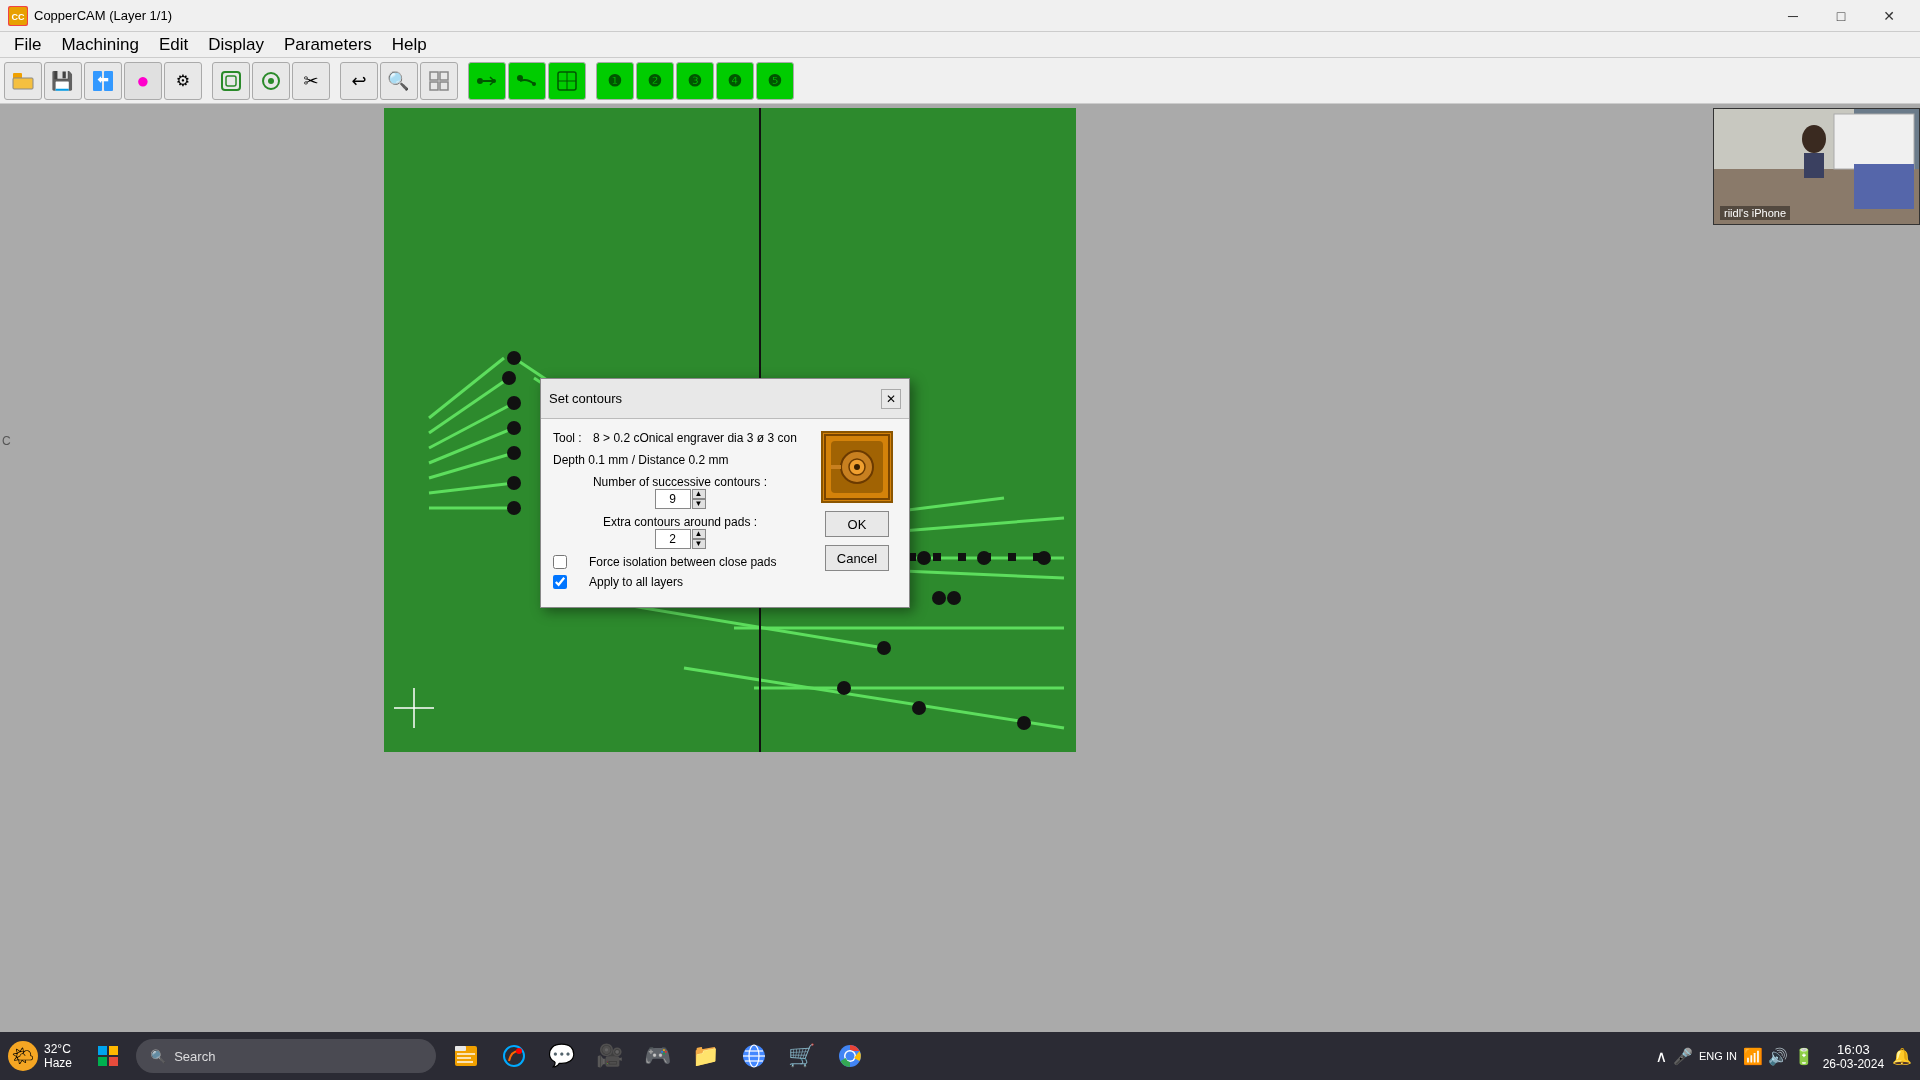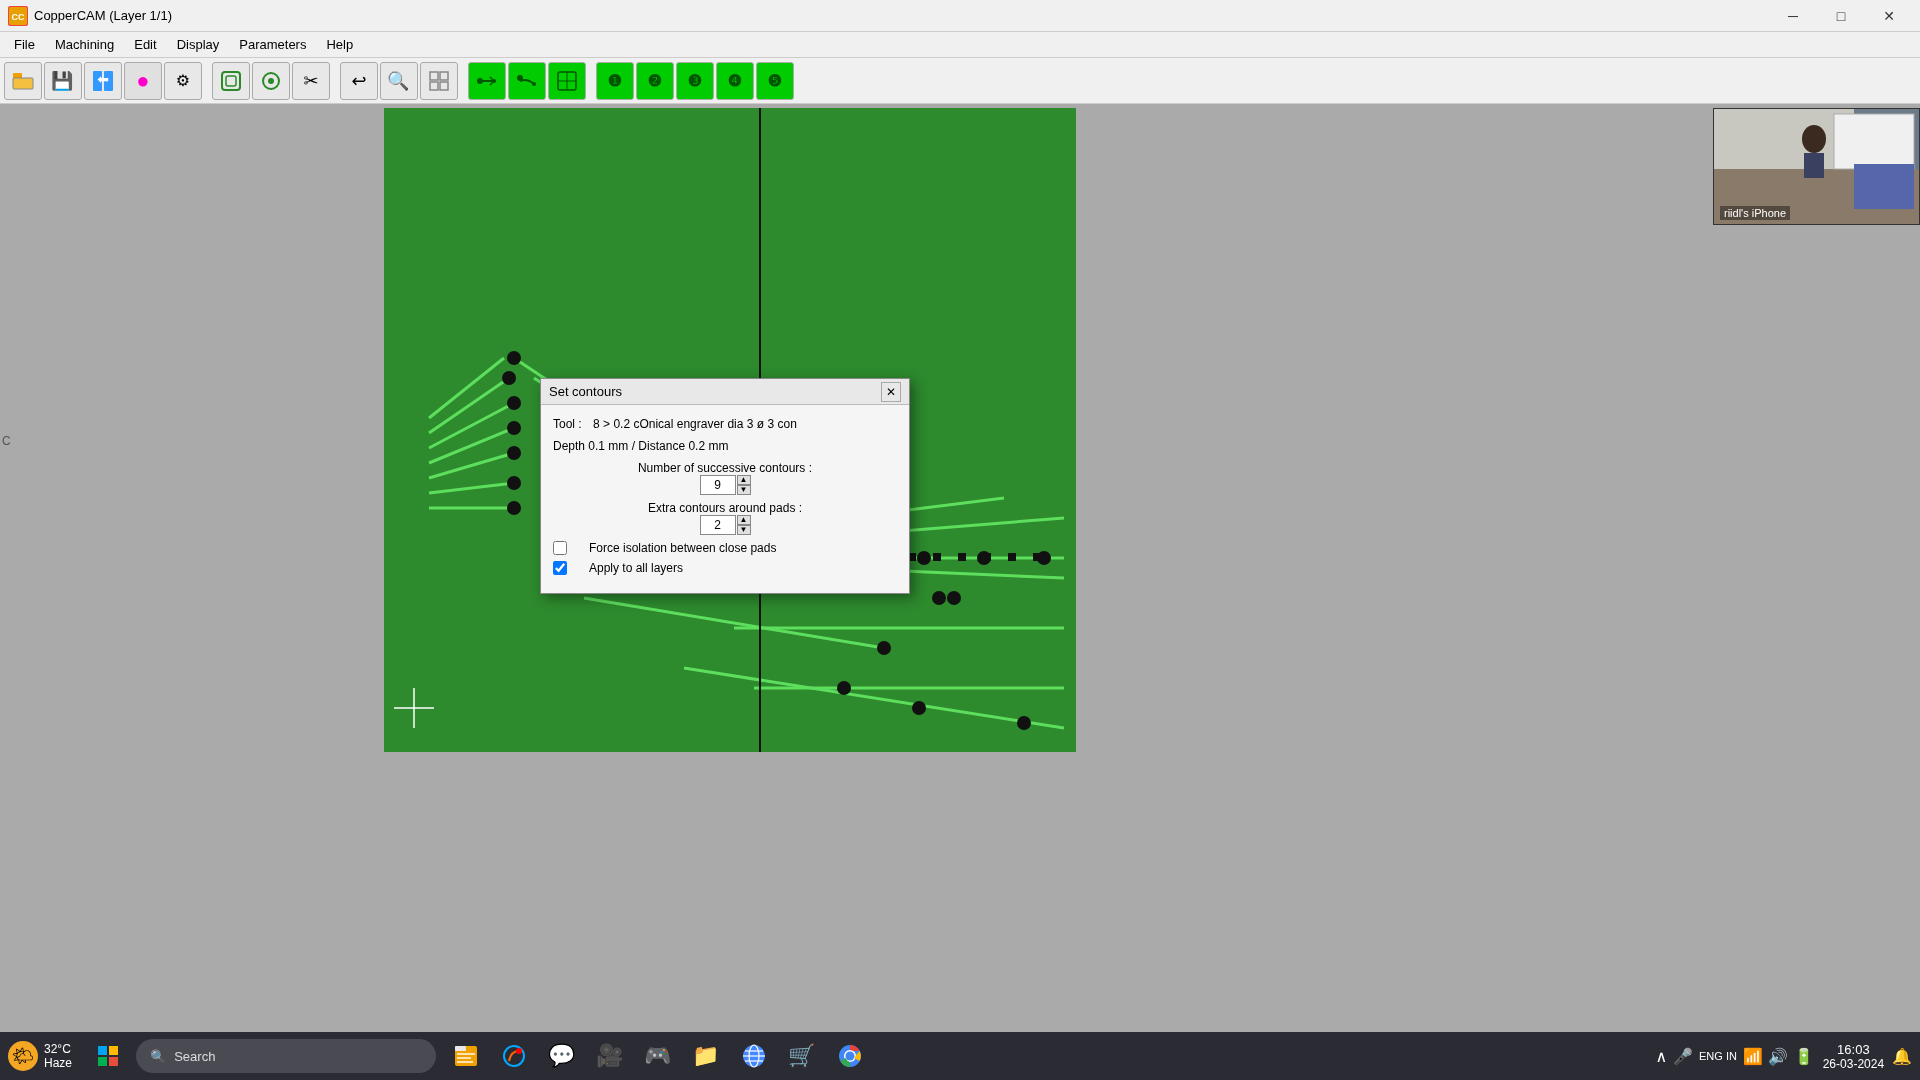--- a/index.html
+++ b/index.html
@@ -54,21 +54,21 @@
       height: 26px;
       background: #f0f0f0;
       display: flex;
       align-items: center;
       padding: 0 4px;
       border-bottom: 1px solid #ccc;
       z-index: 10;
     }
     #menubar .menu-item {
       padding: 3px 10px;
-      font-size: 13px;
+      font-size: 17px;
       cursor: pointer;
       color: #000;
     }
 
     
     #toolbar {
       width: 100%;
       height: 46px;
       background: #f0f0f0;
       display: flex;
@@ -166,21 +166,21 @@
       position: absolute;
       top: 170px; left: 540px;
       width: 370px;
       background: #f5f5f5;
       border: 1px solid #888;
       box-shadow: 4px 4px 12px rgba(0,0,0,0.4);
       pointer-events: all;
     }
 
     #dialog-titlebar {
-      height: 26px;
+      height: 40px;
       background: #e8e8e8;
       border-bottom: 1px solid #bbb;
       display: flex; align-items: center;
       padding: 0 8px;
     }
     #dialog-titlebar .dialog-title {
       font-size: 13px; font-weight: normal;
       flex: 1;
     }
     #dialog-titlebar .dialog-close {
@@ -604,20 +604,44 @@
             <input type="checkbox" id="force-isolation" style="">
             <label for="force-isolation">Force isolation between close pads</label>
           </div>
 
           <div class="dialog-checkbox-row">
             <input type="checkbox" id="apply-all" checked="" style="">
             <label for="apply-all">Apply to all layers</label>
           </div>
         </div>
 
+        <div id="dialog-right">
+
+          <div class="tool-preview">
+            <svg width="68" height="68" viewBox="0 0 68 68">
+
+              <rect width="68" height="68" fill="#d4820a"></rect>
+
+              <rect x="2" y="2" width="64" height="64" fill="none" stroke="#7a4500" stroke-width="2"></rect>
+
+              <rect x="8" y="8" width="52" height="52" rx="4" fill="#8b5500" opacity="0.7"></rect>
+
+              <circle cx="34" cy="34" r="16" fill="#c88020" stroke="#6b3a00" stroke-width="2"></circle>
+              <circle cx="34" cy="34" r="8" fill="#f0a030" stroke="#6b3a00" stroke-width="1.5"></circle>
+
+              <circle cx="34" cy="34" r="3" fill="#3a2000"></circle>
+
+              <line x1="8" y1="34" x2="18" y2="34" stroke="#c88020" stroke-width="4"></line>
+            </svg>
+          </div>
+
+          <button class="ok-btn">OK</button>
+
+          <button class="cancel-btn">Cancel</button>
+        </div>
       </div>
     </div>
   </div>
 
 </div>
 
 <div id="taskbar">
 
   <div class="weather">
     <div class="weather-icon">🌤</div>

